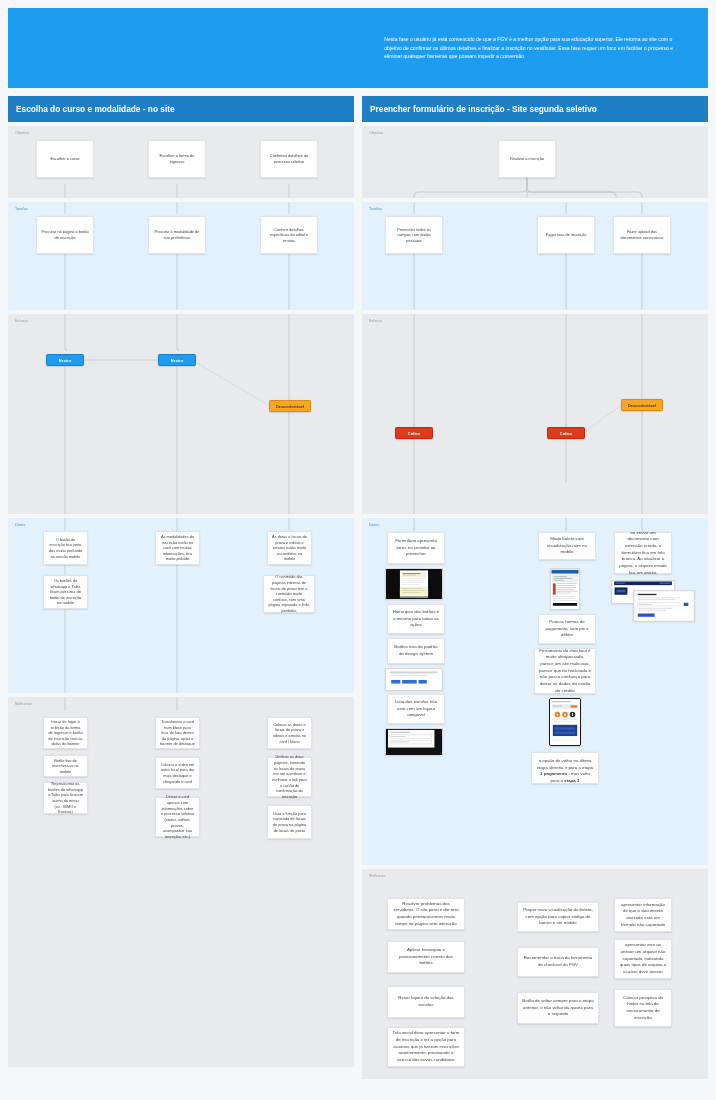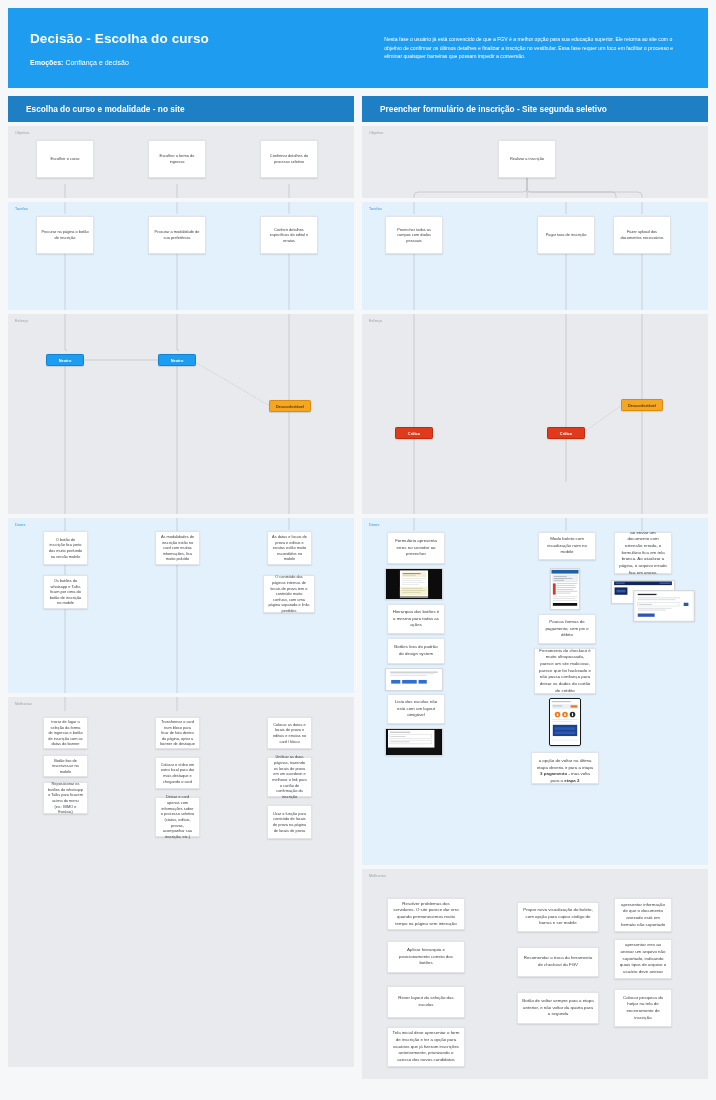--- a/index.html
+++ b/index.html
@@ -62,21 +62,21 @@
   .col-right { left: 362px; }
 
   .col-title {
     height: 26px;
     background: #1e7fc4;
     color: #fff;
     font-size: 8.3px;
     font-weight: bold;
     display: flex;
     align-items: center;
-    padding-left: 18px;
+    padding-left: 8px;
     margin-bottom: 4px;
   }
 
   
   .band {
     position: relative;
     width: 346px;
     margin-bottom: 4px;
     overflow: hidden;
   }
@@ -160,27 +160,20 @@
   .shot svg { display: block; width: 100%; height: 100%; }
 
   .bold { font-weight: bold; }
 </style>
 </head>
 <body>
 
 <div class="board">
 
   <div class="phase-header">
-    <div class="phase-left">
-      <div class="phase-title">Decisão - Escolha do curso</div>
-      <div class="phase-emotions">
-        <span>Emoções:</span>
-        <span class="val">Confiança e decisão</span>
-      </div>
-    </div>
     <div class="phase-desc">Nesta fase o usuário já está convencido de que a FGV é a melhor opção para sua educação superior. Ele retorna ao site com o objetivo de confirmar os últimos detalhes e finalizar a inscrição no vestibular. Essa fase requer um foco em facilitar o processo e eliminar quaisquer barreiras que possam impedir a conversão.</div>
   </div>
 
   <div class="col col-left">
 
     <div class="col-title">Escolha do curso e modalidade - no site</div>
 
     <div class="band band-grey h-objetivo">
       <div class="band-label">Objetivo</div>
       <svg class="lines" viewBox="0 0 346 72" preserveAspectRatio="none">

